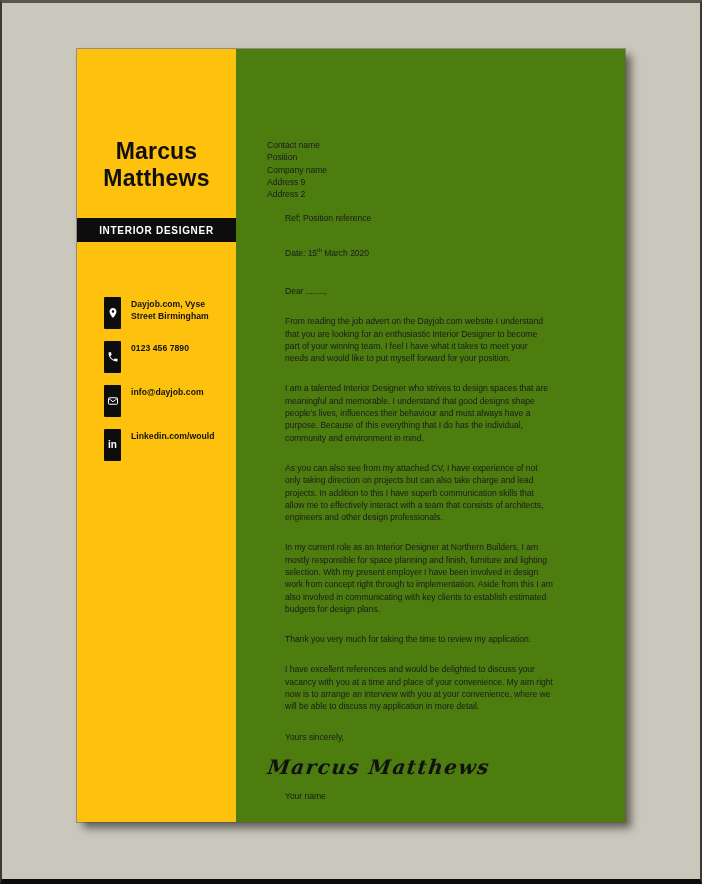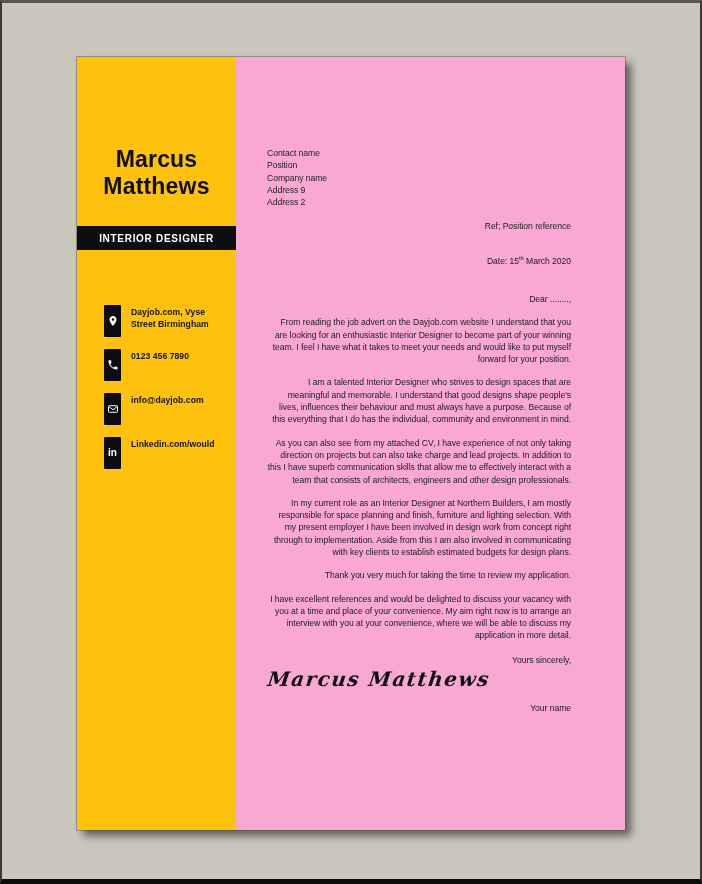--- a/index.html
+++ b/index.html
@@ -9,23 +9,23 @@
     width:702px; height:884px;
     background:#cac7bc;
     border-top:3px solid #5a574f;
     border-left:2px solid #3b3933;
     border-right:2px solid #3b3933;
     border-bottom:5px solid #0c0c0c;
     overflow:hidden;
     font-family:"Liberation Sans", sans-serif;
   }
   .page {
-    position:absolute; left:75px; top:54px;
+    position:absolute; left:75px; top:46px;
     width:548px; height:773px;
-    background:#f9a8d4;
+    background:#4d7c0f;
     box-shadow:0 0 0 1px rgba(80,77,68,0.45), 6px 6px 8px rgba(35,33,28,0.62);
     display:flex;
   }
   
   .sidebar {
     position:relative;
     flex:0 0 159px; width:159px;
     background:#fec20e;
   }
   .name {
@@ -68,21 +68,21 @@
     color:#131313; padding-top:2px; letter-spacing:0.05px;
   }
   
   .letter {
     flex:1;
     padding:90px 54px 0 31px;
     font-size:8.6px; line-height:12.3px;
     letter-spacing:-0.05px;
     color:#1b1b1b;
   }
-  .letter p { margin:0;text-align:right; }
+  .letter p { margin:18px; }
   .recipient div { height:12.3px; }
   .ref { margin-top:12px !important; }
   .date { margin-top:19px !important; }
   .date sup { font-size:5.8px; }
   .salutation { margin-top:26px !important; }
   .para { margin-top:11px !important; }
   .closing { margin-top:12px !important; }
   .signature {
     margin-top:7px;
     font-family:"DejaVu Serif", serif;

